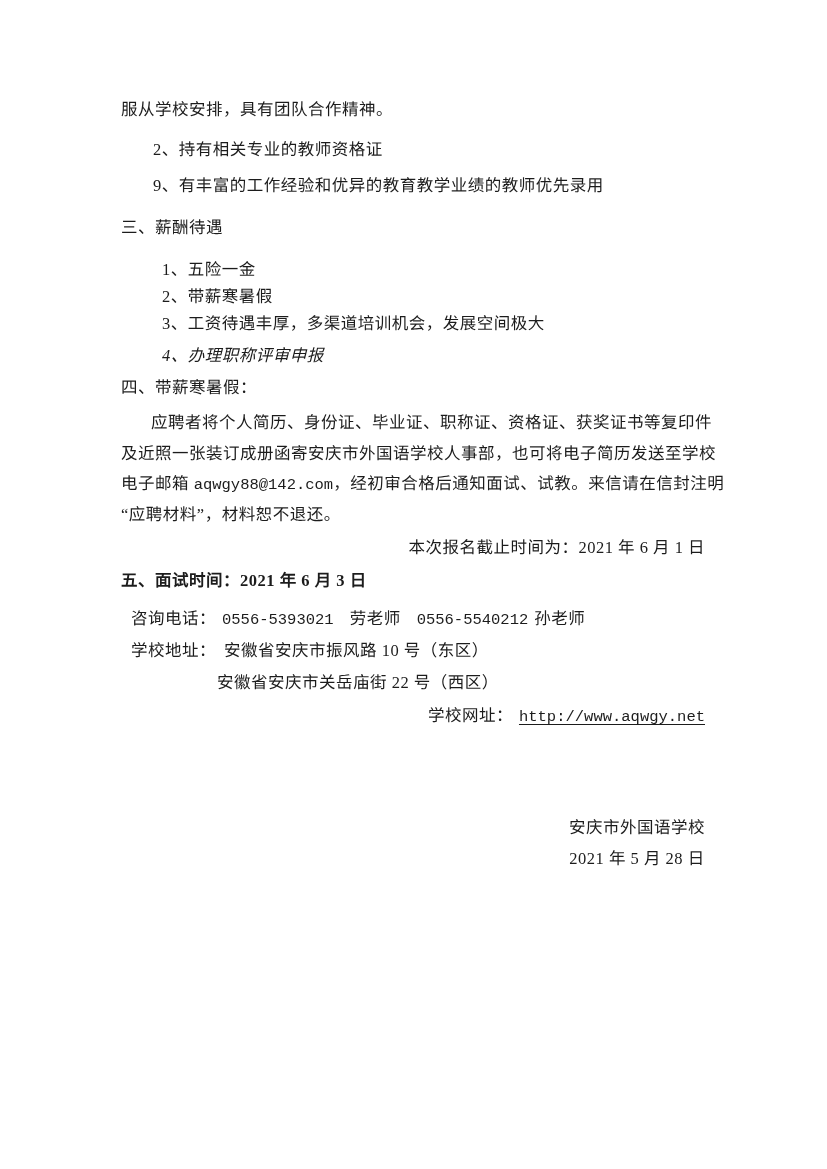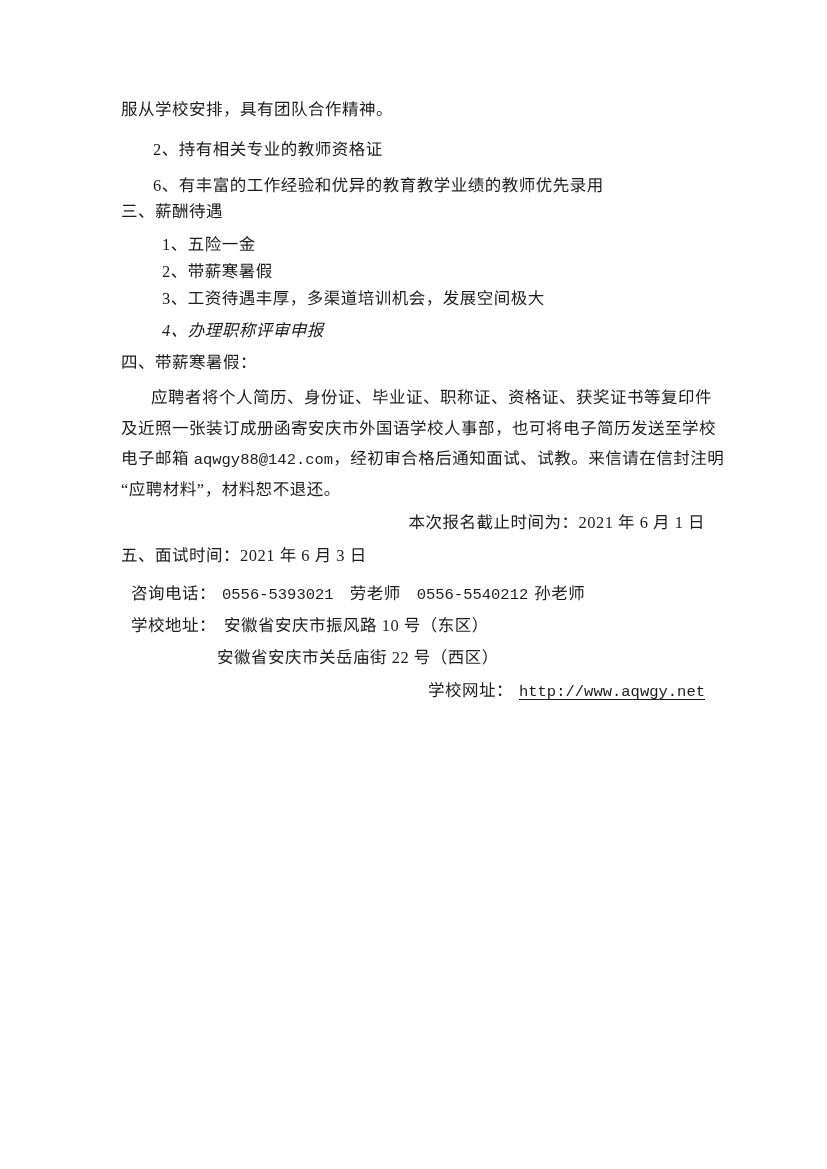--- a/index.html
+++ b/index.html
@@ -23,33 +23,33 @@
     box-sizing: border-box;
     padding: 97px 122px 0 121px;
   }
   .ln {
     line-height: 26px;
     white-space: nowrap;
   }
   
   .l2  { margin-top: 14px; }
   .l3  { margin-top: 10px; }
-  .l4  { margin-top: 0; }
-  .l5  { margin-top: 7px; }
+  .l4  { margin-top: 16px; }
+  .l5  { margin-top: 16px; }
   .l6  { margin-top: 1px; }
   .l7  { margin-top: 1px; }
   .l8  { margin-top: 6px; font-style: italic; }
   .l9  { margin-top: 9px; }
   .l10 { margin-top: 6px; }
   .l11 { margin-top: 9px; }
   .l12 { margin-top: 5px; }
   .l13 { margin-top: 4px; }
   .l14 { margin-top: 4px; }
   .l15 { margin-top: 7px; text-align: right; }
-  .l16 { margin-top: 7px; }
+  .l16 { margin-top: 7px; font-weight: bold; }
   .l17 { margin-top: 12px; }
   .l18 { margin-top: 5px; }
   .l19 { margin-top: 6px; }
   .l20 { margin-top: 7px; text-align: right; }
   
   .indent-1    { padding-left: 10px; }  
   .indent-2    { padding-left: 32px; }  
   .indent-3    { padding-left: 41px; }  
   .indent-first{ padding-left: 30px; }  
   .indent-dl   { padding-left: 21px; }  
@@ -77,21 +77,21 @@
 </style>
 </head>
 <body>
 
 <div class="page">
   <div class="content">
 
     <div class="ln l1">服从学校安排，具有团队合作精神。</div>
 
     <div class="ln l2 indent-2">2、持有相关专业的教师资格证</div>
-    <div class="ln l3 indent-2">6、有丰富的工作经验和优异的教育教学业绩的教师优先录用</div>
+    <div class="ln l3 indent-2">9、有丰富的工作经验和优异的教育教学业绩的教师优先录用</div>
 
     <div class="ln l4">三、薪酬待遇</div>
 
     <div class="ln l5 indent-3">1、五险一金</div>
     <div class="ln l6 indent-3">2、带薪寒暑假</div>
     <div class="ln l7 indent-3">3、工资待遇丰厚，多渠道培训机会，发展空间极大</div>
     <div class="ln l8 indent-3">4、办理职称评审申报</div>
 
     <div class="ln l10">四、带薪寒暑假：</div>
 
@@ -105,15 +105,19 @@
     <div class="ln l16">五、面试时间：2021 年 6 月 3 日</div>
 
     <div class="ln l17 indent-1"><span>咨询电话：</span><span class="mono gap-narrow">0556-5393021</span><span class="gap-wide">劳老师</span><span class="mono gap-wide">0556-5540212</span><span class="gap-narrow">孙老师</span></div>
 
     <div class="ln l18 indent-1"><span>学校地址：</span><span class="gap-mid">安徽省安庆市振风路 10 号（东区）</span></div>
 
     <div class="ln l19 indent-addr2">安徽省安庆市关岳庙街 22 号（西区）</div>
 
     <div class="ln l20 indent-1"><span>学校网址：</span><a href="#" class="mono url gap-narrow">http://www.aqwgy.net</a></div>
 
+    <div class="signature">
+      <div class="ln">安庆市外国语学校</div>
+      <div class="ln sig-date">2021 年 5 月 28 日</div>
+    </div>
 
   </div>
 </div>
 
 </body></html>

